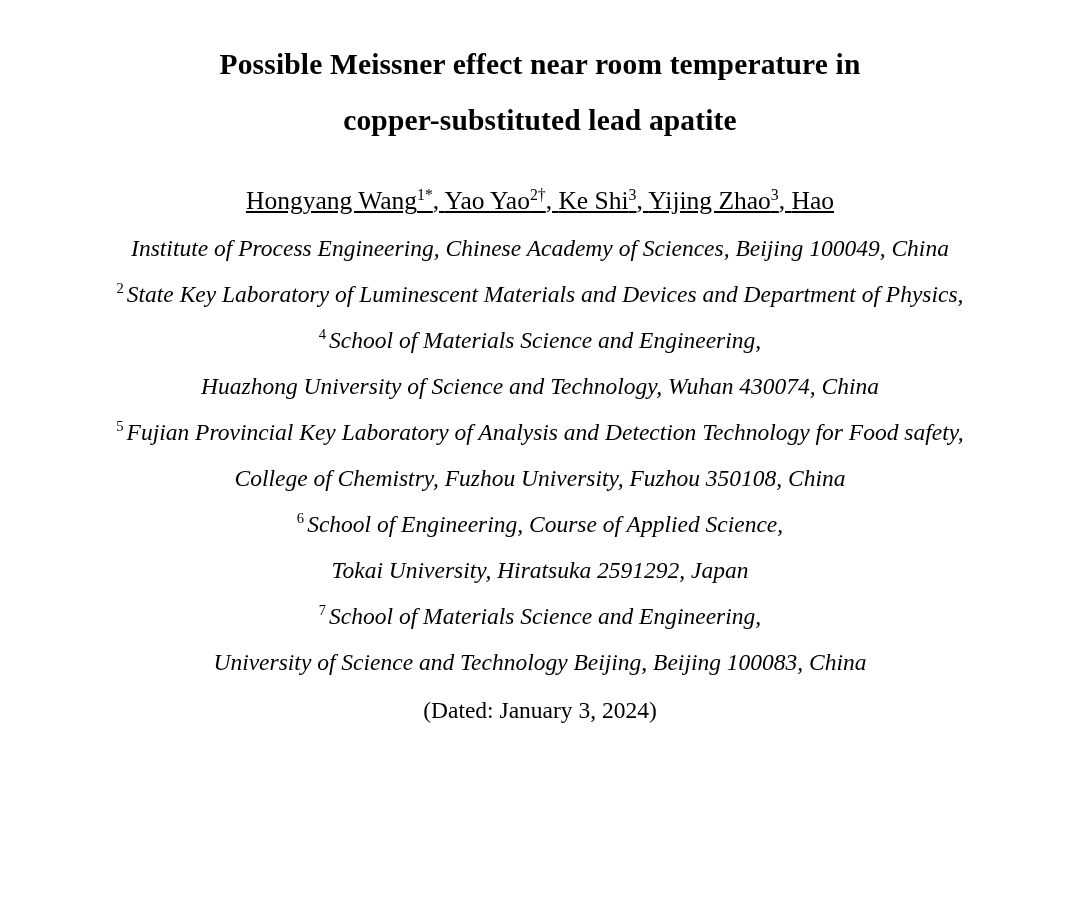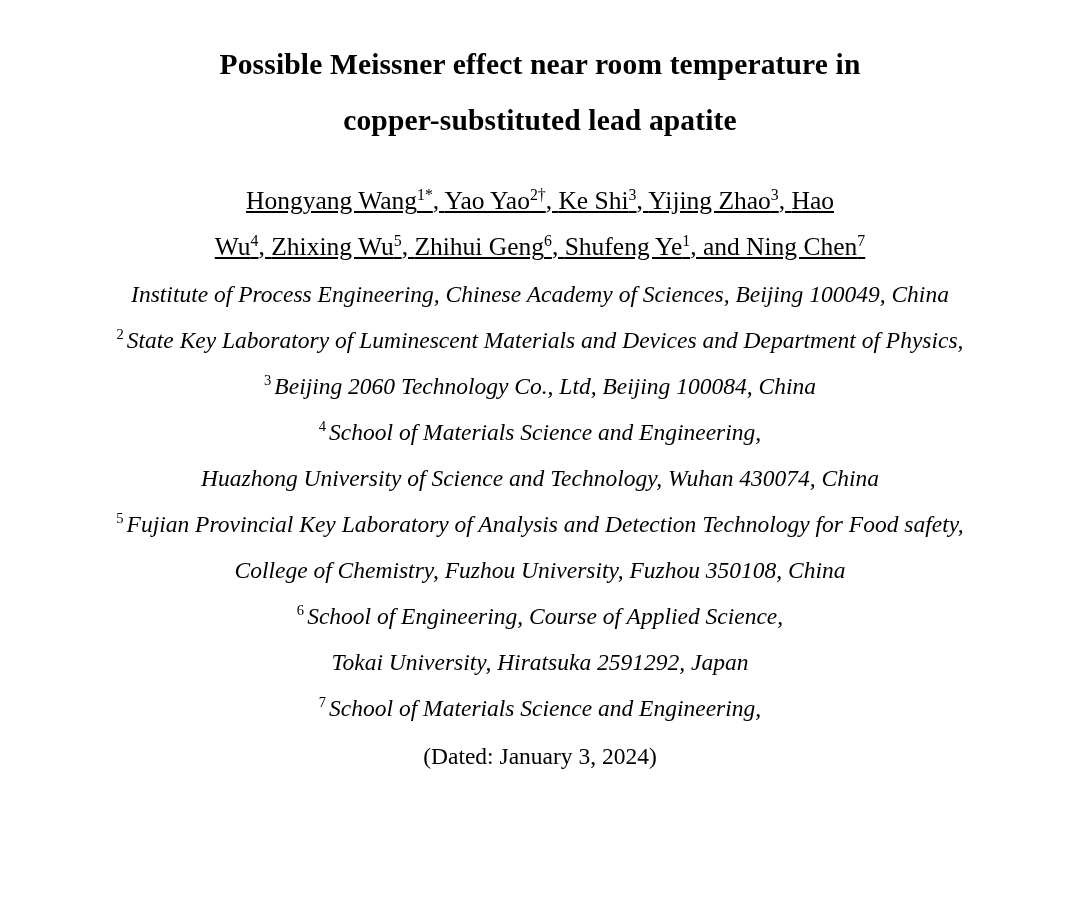--- a/index.html
+++ b/index.html
@@ -96,33 +96,32 @@
 
 <div class="page">
 
   <div class="title-block">
       <div class="title-line">Possible Meissner effect near room temperature in</div>
       <div class="title-line">copper-substituted lead apatite</div>
     </div>
 
   <div class="authors-block">
       <div class="author-line"><span>Hongyang Wang</span><sup>1*</sup><span>, </span><span>Yao Yao</span><sup>2†</sup><span>, </span><span>Ke Shi</span><sup>3</sup><span>, </span><span>Yijing Zhao</span><sup>3</sup><span>, </span><span>Hao</span></div>
-      <div class="author-line"><span>Wu</span><sup>4</sup><span>, </span><span>Zhixing Wu</span><sup>5</sup><span>, </span><span>Zhihui Geng</span><sup>6</sup><span>, </span><span>Shufeng Ye</span><sup>1</sup><span>, and </span><span>Ning Chen</span><sup>7</sup></div>
     </div>
 
   <div class="affiliations-block">
       <div class="affil-line"><span>Institute of Process Engineering, Chinese Academy of Sciences, Beijing 100049, China</span></div>
       <div class="affil-line"><span class="marker">2</span><span>State Key Laboratory of Luminescent Materials and Devices and Department of Physics,</span></div>
-      <div class="affil-line"><span class="marker">3</span><span>Beijing 2060 Technology Co., Ltd, Beijing 100084, China</span></div>
       <div class="affil-line"><span class="marker">4</span><span>School of Materials Science and Engineering,</span></div>
       <div class="affil-line"><span>Huazhong University of Science and Technology, Wuhan 430074, China</span></div>
       <div class="affil-line"><span class="marker">5</span><span>Fujian Provincial Key Laboratory of Analysis and Detection Technology for Food safety,</span></div>
       <div class="affil-line"><span>College of Chemistry, Fuzhou University, Fuzhou 350108, China</span></div>
       <div class="affil-line"><span class="marker">6</span><span>School of Engineering, Course of Applied Science,</span></div>
       <div class="affil-line"><span>Tokai University, Hiratsuka 2591292, Japan</span></div>
       <div class="affil-line"><span class="marker">7</span><span>School of Materials Science and Engineering,</span></div>
+      <div class="affil-line"><span>University of Science and Technology Beijing, Beijing 100083, China</span></div>
     </div>
 
   <div class="date-block">
     <div class="date-line">(Dated: January 3, 2024)</div>
   </div>
 
 </div>
 
 </body></html>

